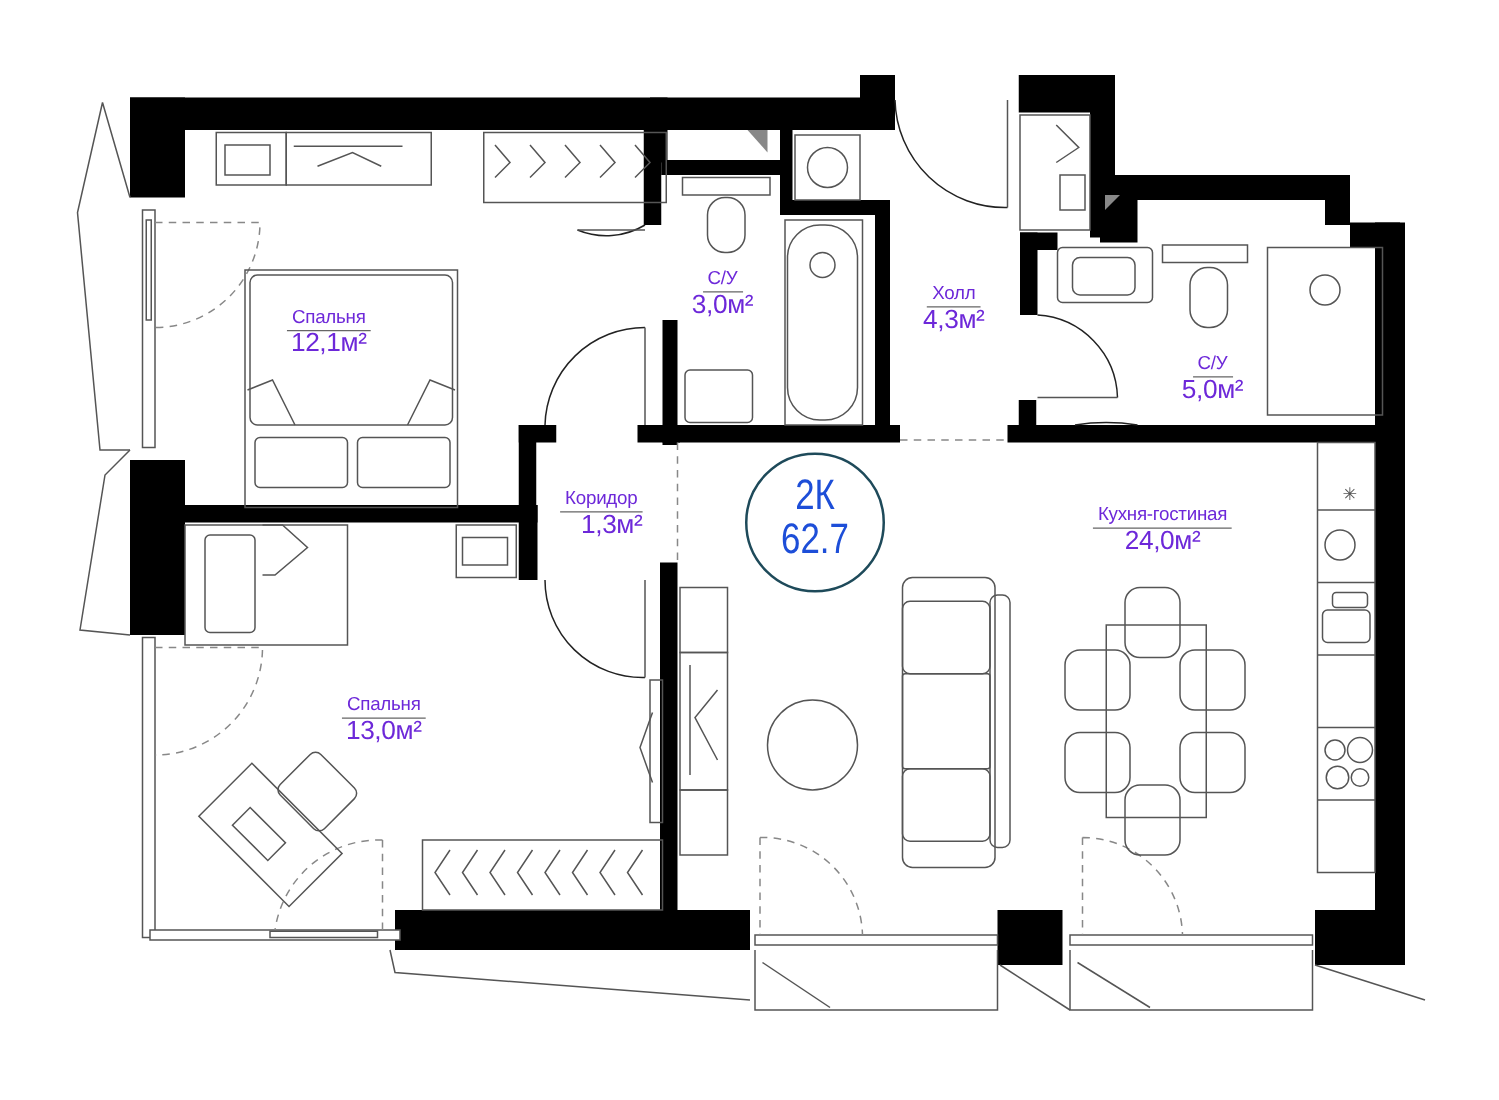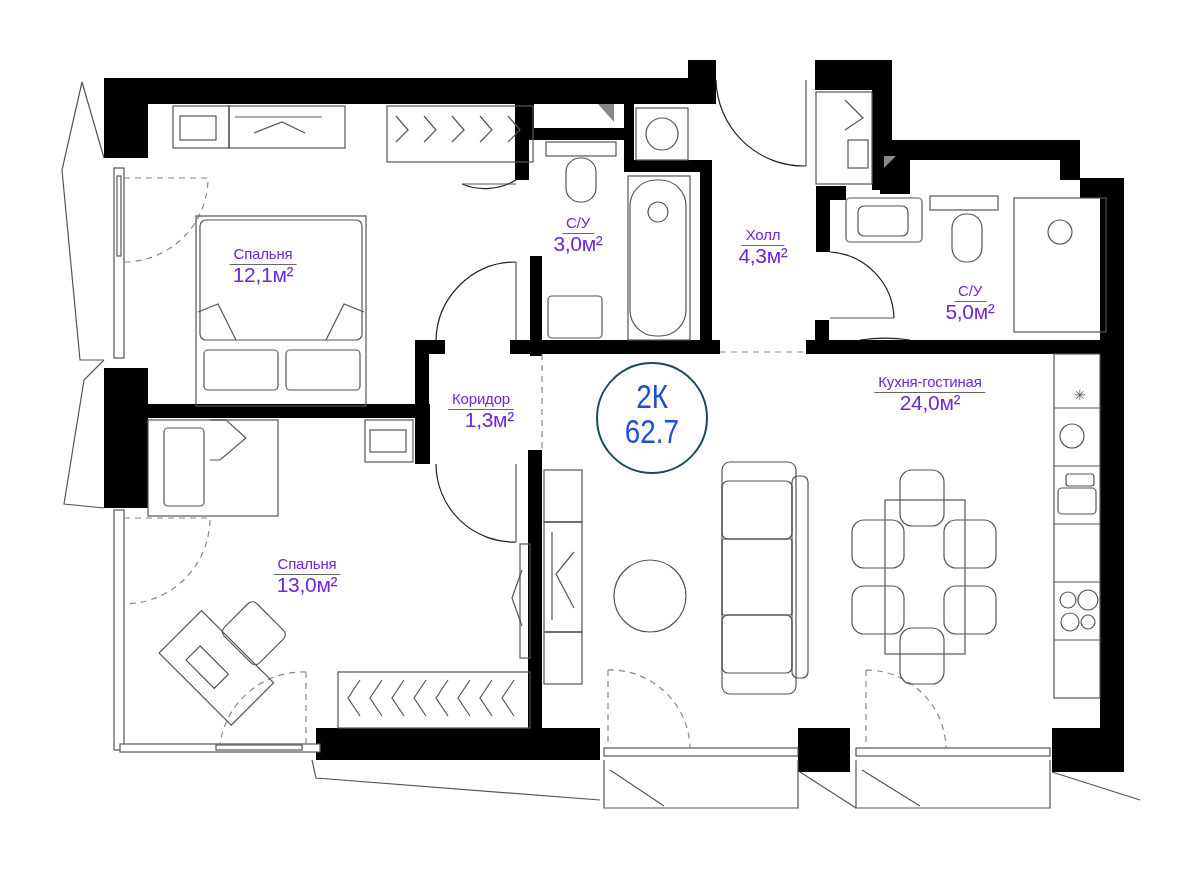--- a/index.html
+++ b/index.html
@@ -232,21 +232,21 @@
   <span class="area">4,3м²</span>
 </div>
 <div class="label" style="left:970px;top:282px;">
   <span class="name">С/У</span>
   <span class="area">5,0м²</span>
 </div>
 <div class="label" style="left:481px;top:390px;text-align:right;">
   <span class="name">Коридор</span>
   <span class="area">1,3м²</span>
 </div>
-<div class="label" style="left:930px;top:373px;">
+<div class="label" style="left:930px;top:403px;">
   <span class="name">Кухня-гостиная</span>
   <span class="area">24,0м²</span>
 </div>
 <div class="label" style="left:307px;top:555px;">
   <span class="name">Спальня</span>
   <span class="area">13,0м²</span>
 </div>
 
 <div class="badge">
   <span class="type">2К</span>

